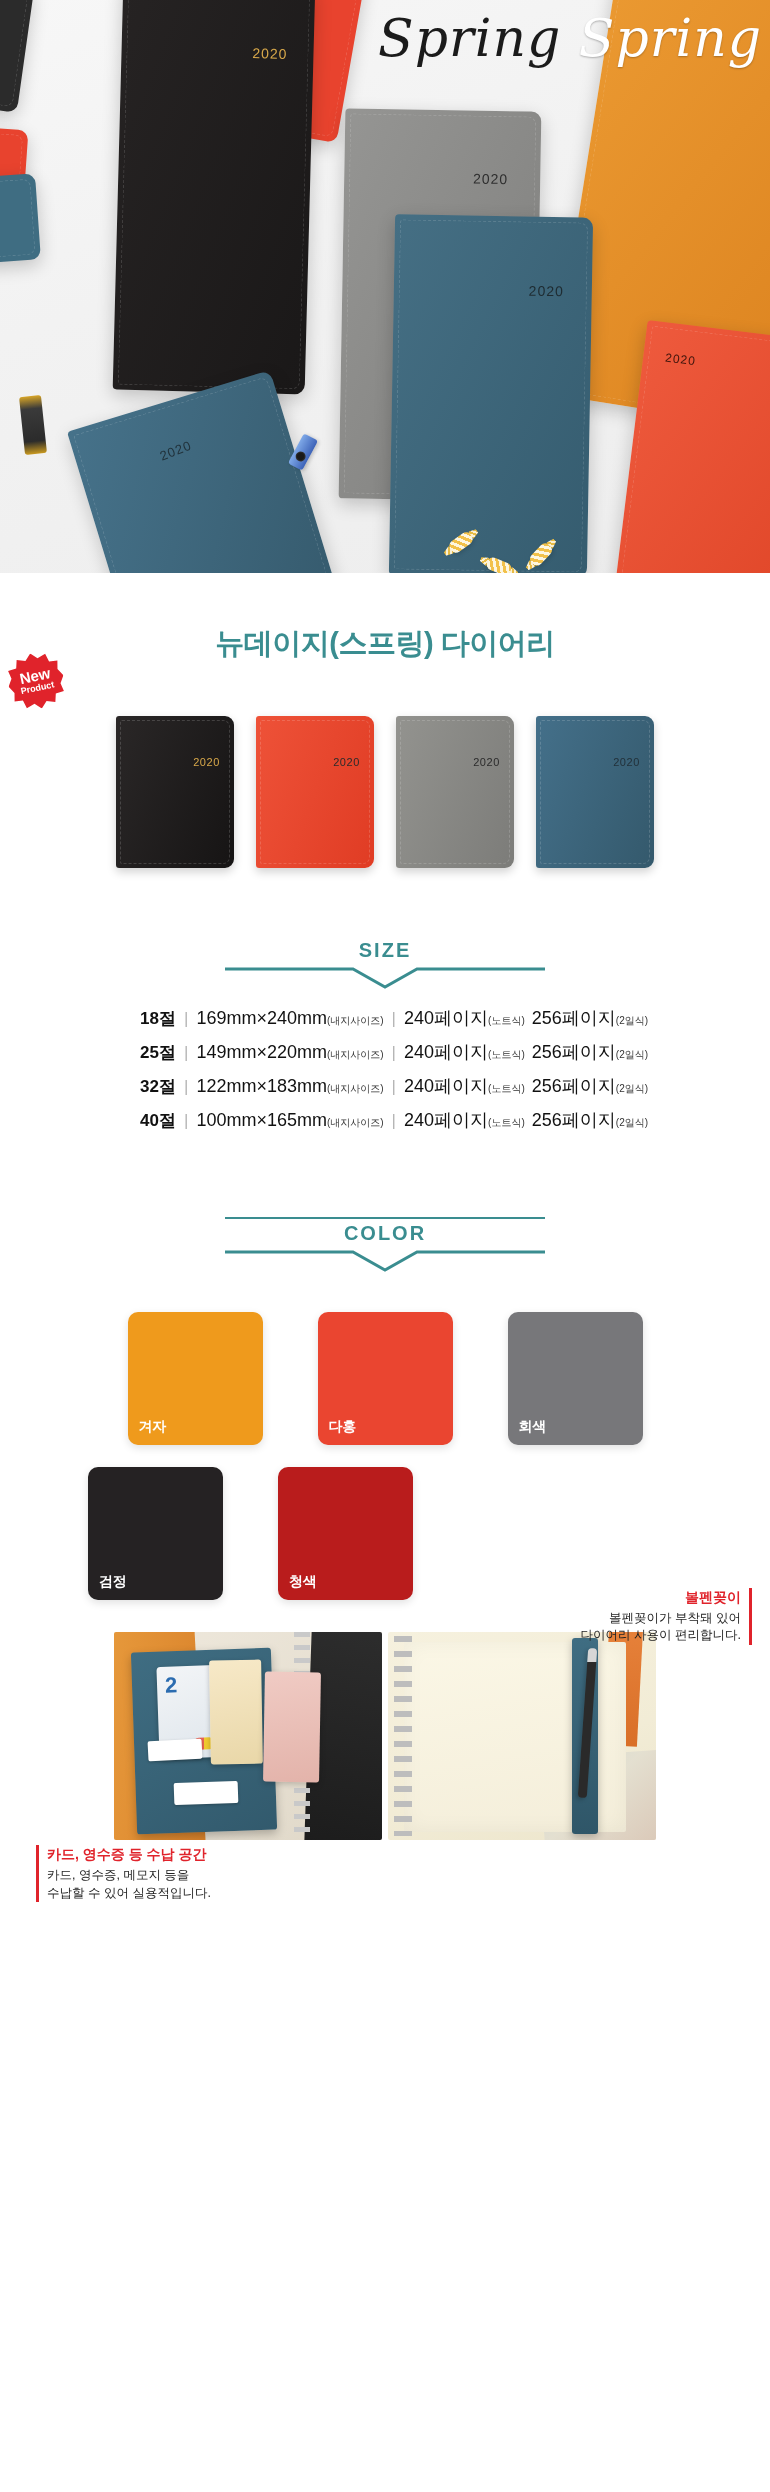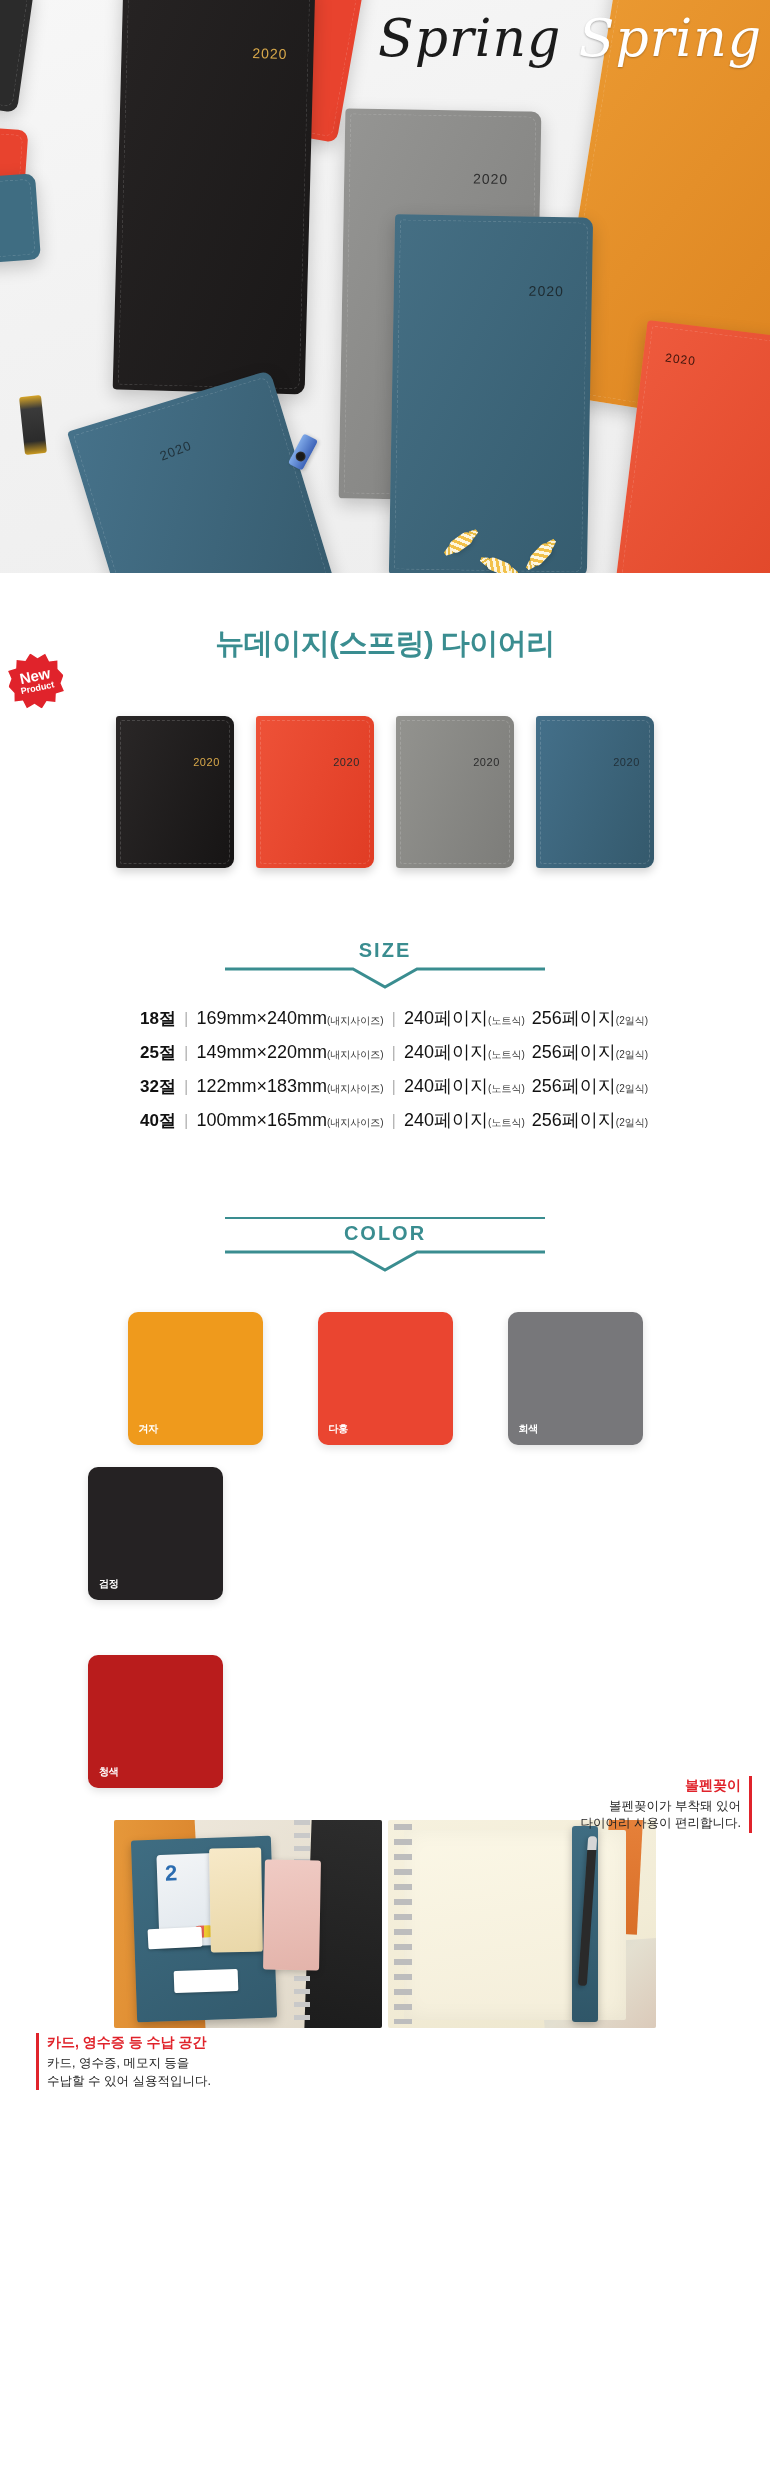--- a/index.html
+++ b/index.html
@@ -205,25 +205,25 @@
   .swatch {
     position: relative;
     width: 135px; height: 133px;
     border-radius: 10px;
     box-shadow: 0 3px 8px rgba(0,0,0,0.12);
   }
   .swatch .sname {
     position: absolute;
     left: 11px; bottom: 9px;
     color: #ffffff;
-    font-size: 10px;
+    font-size: 14px;
     font-weight: bold;
     letter-spacing: -0.3px;
   }
-  .swatch-row.r2 { justify-content: flex-start; padding-left: 88px; gap: 55px; flex-direction: column; }
+  .swatch-row.r2 { justify-content: flex-start; padding-left: 88px; gap: 55px; }
 
   
   .feature-block { position: relative; margin-top: 32px; }
   .cap {
     position: absolute;
     text-align: right;
     line-height: 1.38;
     z-index: 10;
   }
   .cap .ttl {

